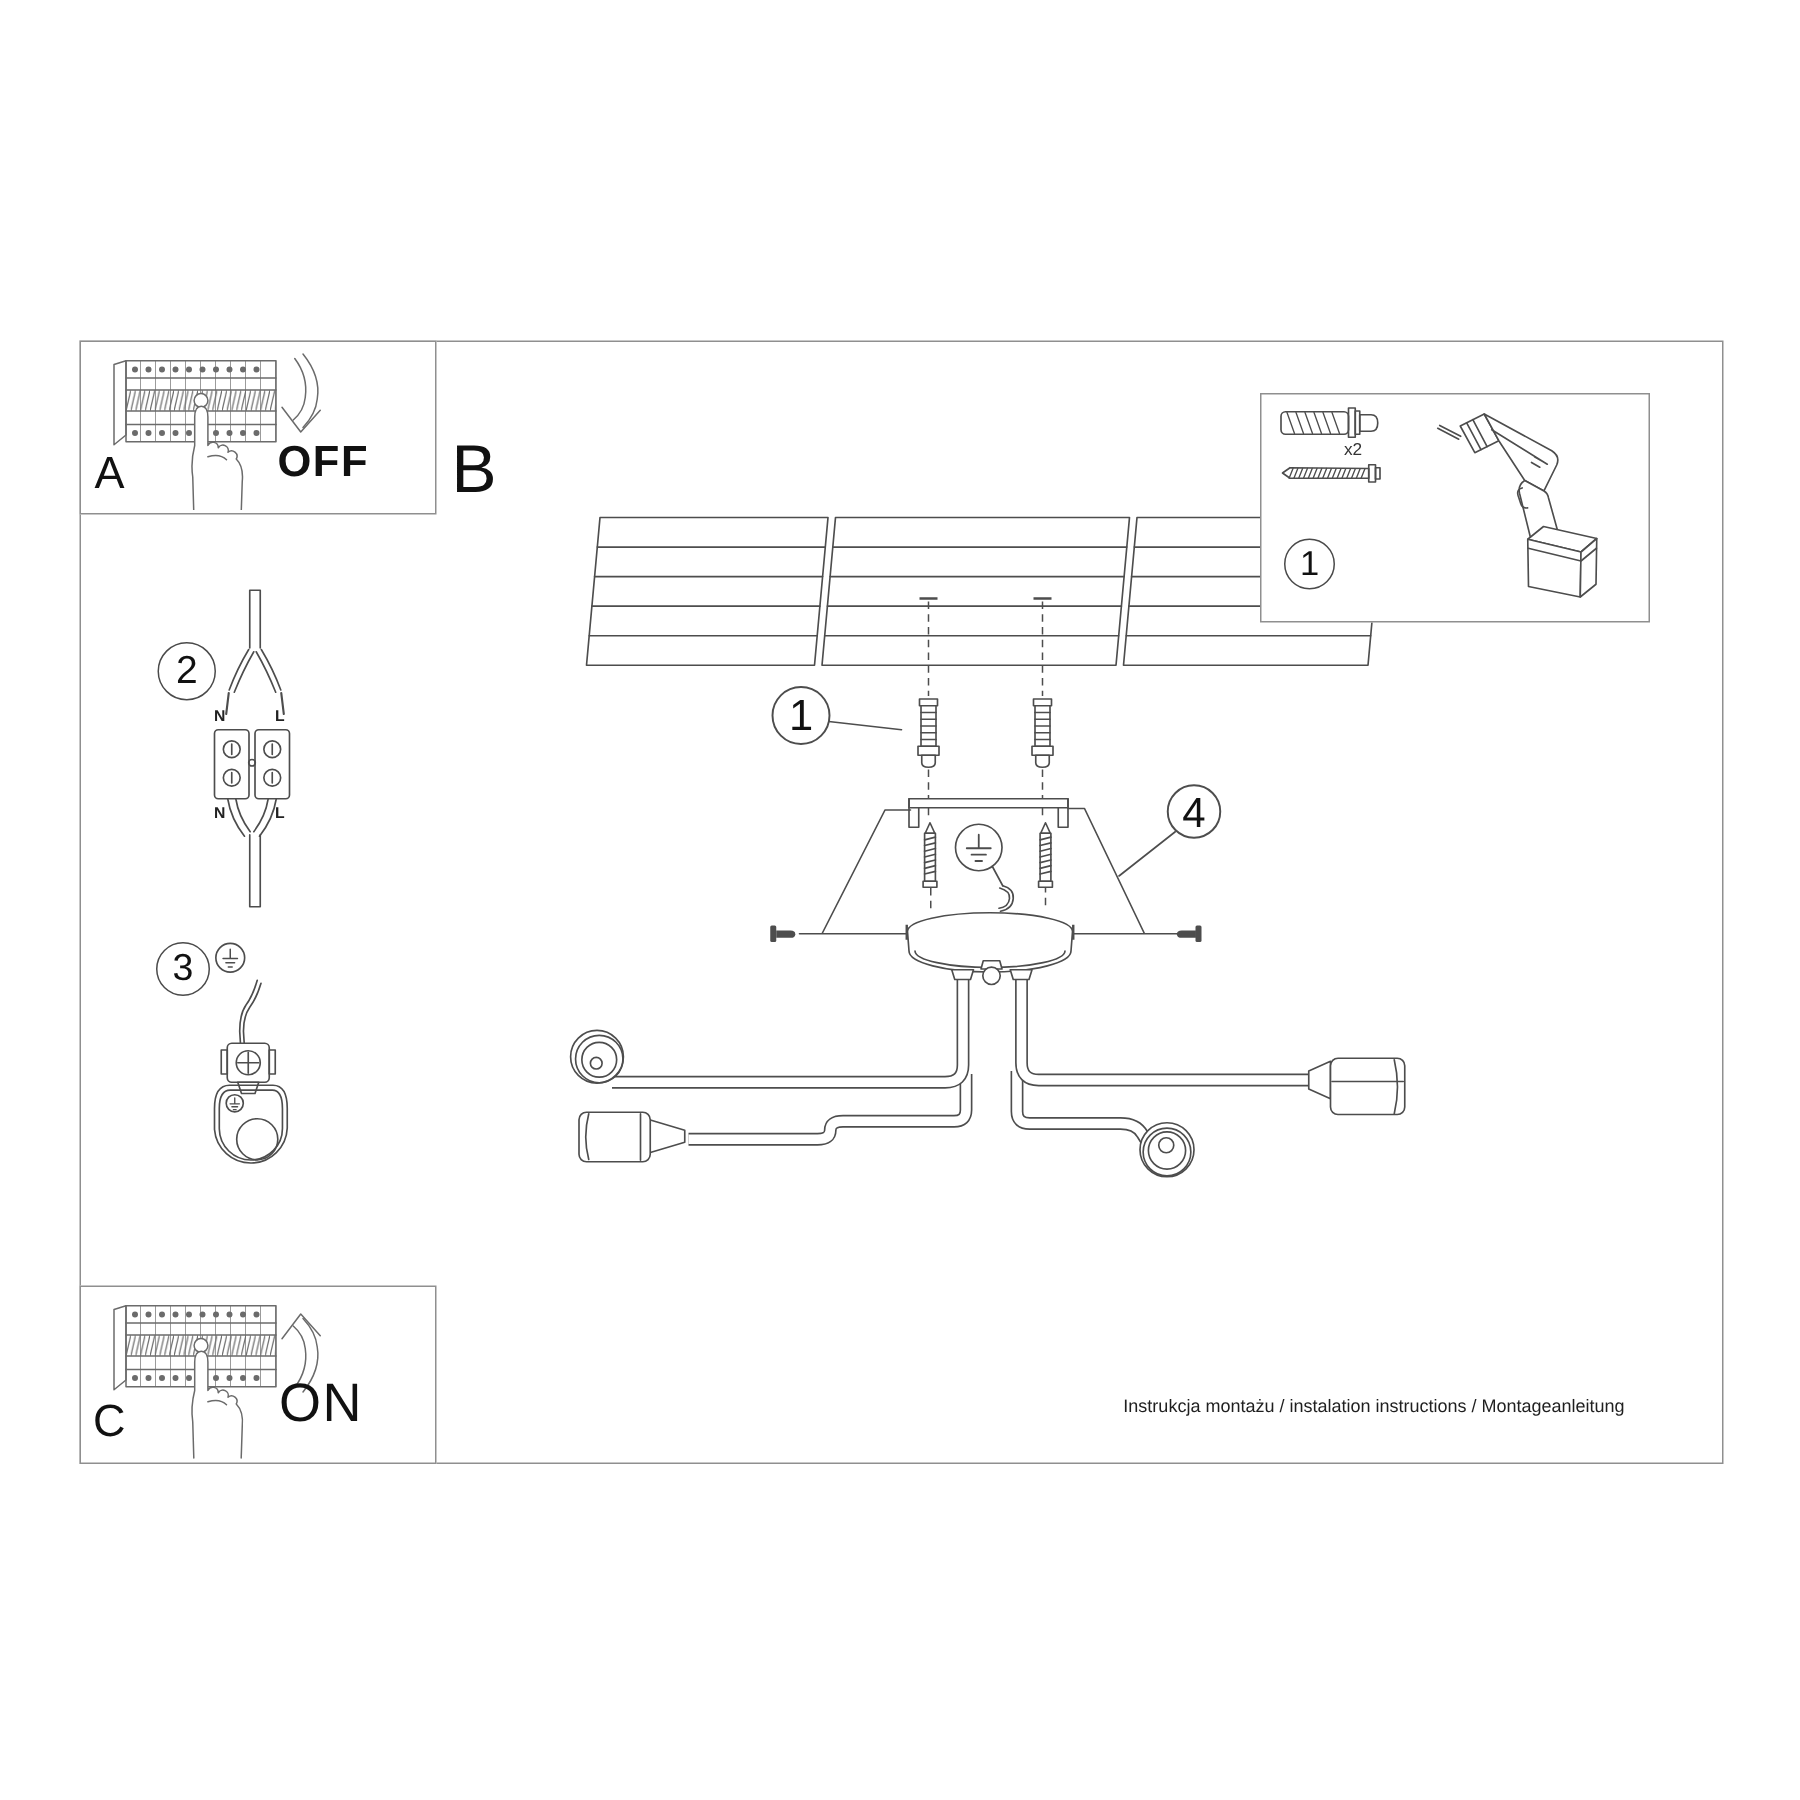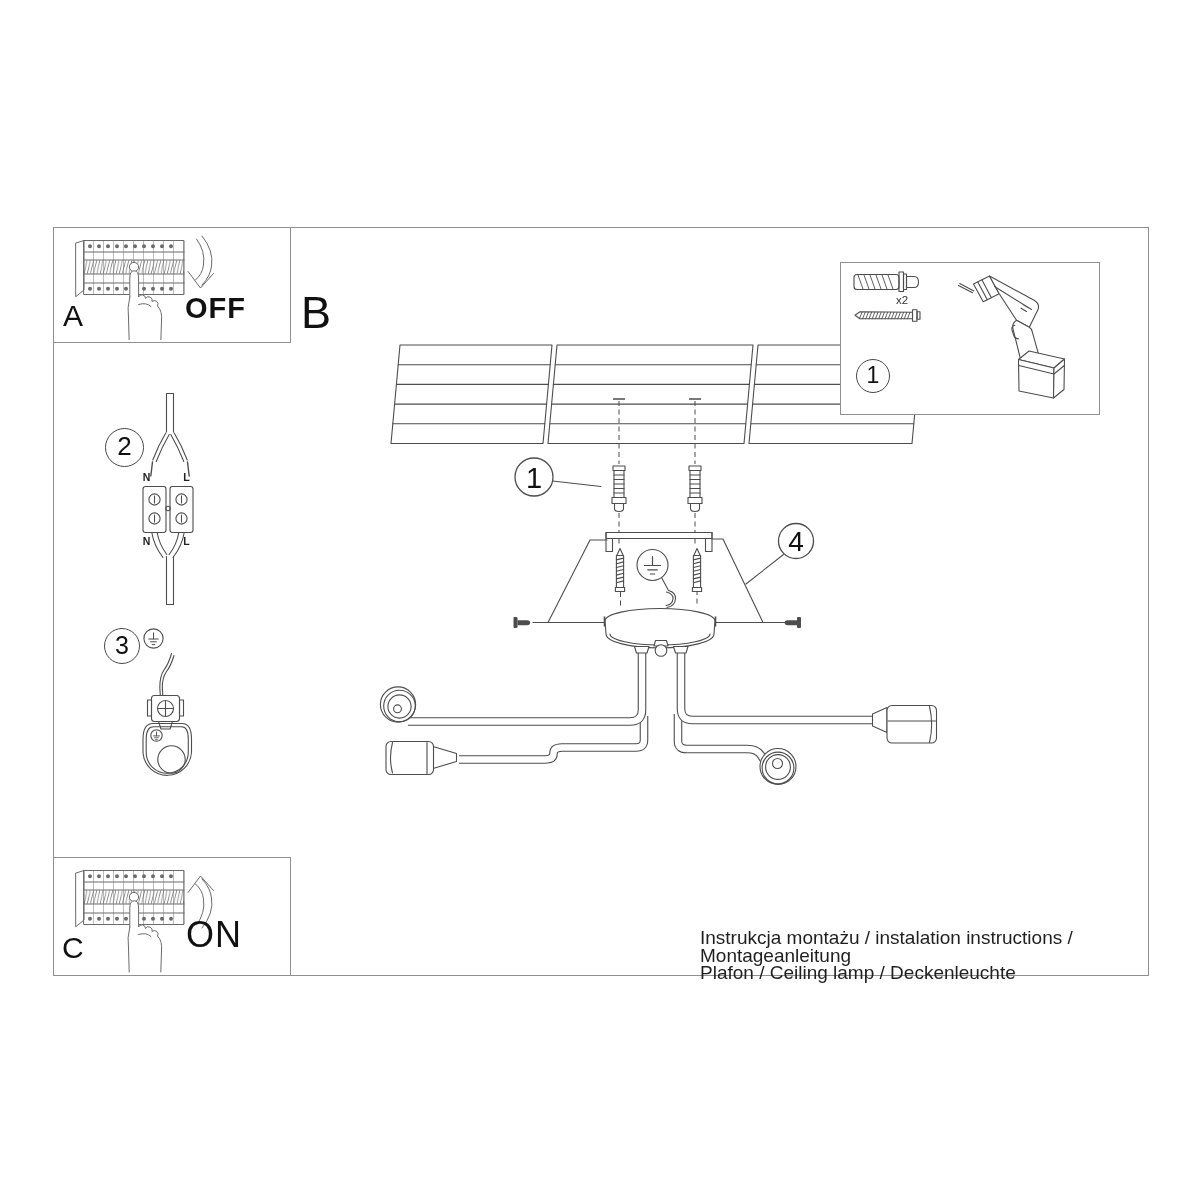--- a/index.html
+++ b/index.html
@@ -8,22 +8,22 @@
   .frame{position:absolute;left:53px;top:227px;width:1094px;height:747px;
          border:1.2px solid #8f8f8f;z-index:1;background:#fff;}
   .art{position:absolute;left:0;top:0;z-index:2;pointer-events:none;}
   .box{position:absolute;background:#fff;border:1.2px solid #8f8f8f;z-index:3;}
   .box-a{left:53px;top:227px;width:236px;height:114px;}
   .box-c{left:53px;top:857px;width:236px;height:117px;}
   .box-tools{left:840px;top:227px;width:258px;height:151px;margin-top:35px;}
   .ltr{position:absolute;color:#111;line-height:1;z-index:4;}
   .circ{position:absolute;border:1.6px solid #4a4a4a;border-radius:50%;
         text-align:center;color:#111;background:#fff;z-index:4;}
-  .footer{position:absolute;left:700px;top:929px;width:432px;text-align:left;
-          font-size:19px;line-height:17.5px;color:#1f1f1f;z-index:4;}
+  .footer{position:absolute;left:700px;top:929px;width:432px;text-align:center;
+          font-size:12px;line-height:17.5px;color:#1f1f1f;z-index:4;}
   
   .ln{stroke:#4d4d4d;stroke-width:1.1;fill:none;stroke-linecap:round;stroke-linejoin:round;}
   .lnf{stroke:#4d4d4d;stroke-width:1.1;fill:#fff;stroke-linejoin:round;}
   .dkf{fill:#4d4d4d;stroke:none;}
   .dsh{stroke:#4d4d4d;stroke-width:1;stroke-dasharray:5 3.5;fill:none;}
   .tk{stroke:#4d4d4d;stroke-width:1.6;fill:none;}
   .tube-o{stroke:#4d4d4d;stroke-width:8.6;fill:none;stroke-linejoin:round;}
   .tube-i{stroke:#fff;stroke-width:6.4;fill:none;stroke-linejoin:round;}
   .bln{stroke:#6b6b6b;stroke-width:1;fill:none;stroke-linecap:round;stroke-linejoin:round;}
   .blnf{stroke:#6b6b6b;stroke-width:1;fill:#fff;}
@@ -305,16 +305,15 @@
     </svg>
     <div class="ltr" style="left:46px;top:32px;width:30px;text-align:center;font-size:11.5px;color:#333;">x2</div>
     <div class="circ" style="left:15px;top:96px;width:32px;height:32px;font-size:23px;line-height:30px;">1</div>
   </div>
 
   <div class="circ" style="left:105px;top:428px;width:37px;height:37px;font-size:26px;line-height:35px;">2</div>
   <div class="circ" style="left:104px;top:628px;width:34px;height:34px;font-size:25px;line-height:32px;">3</div>
 
   <div class="footer">
     <div>Instrukcja montażu / instalation instructions / Montageanleitung</div>
-    <div>Plafon / Ceiling lamp / Deckenleuchte</div>
   </div>
 
 </div>
 
 </body></html>

